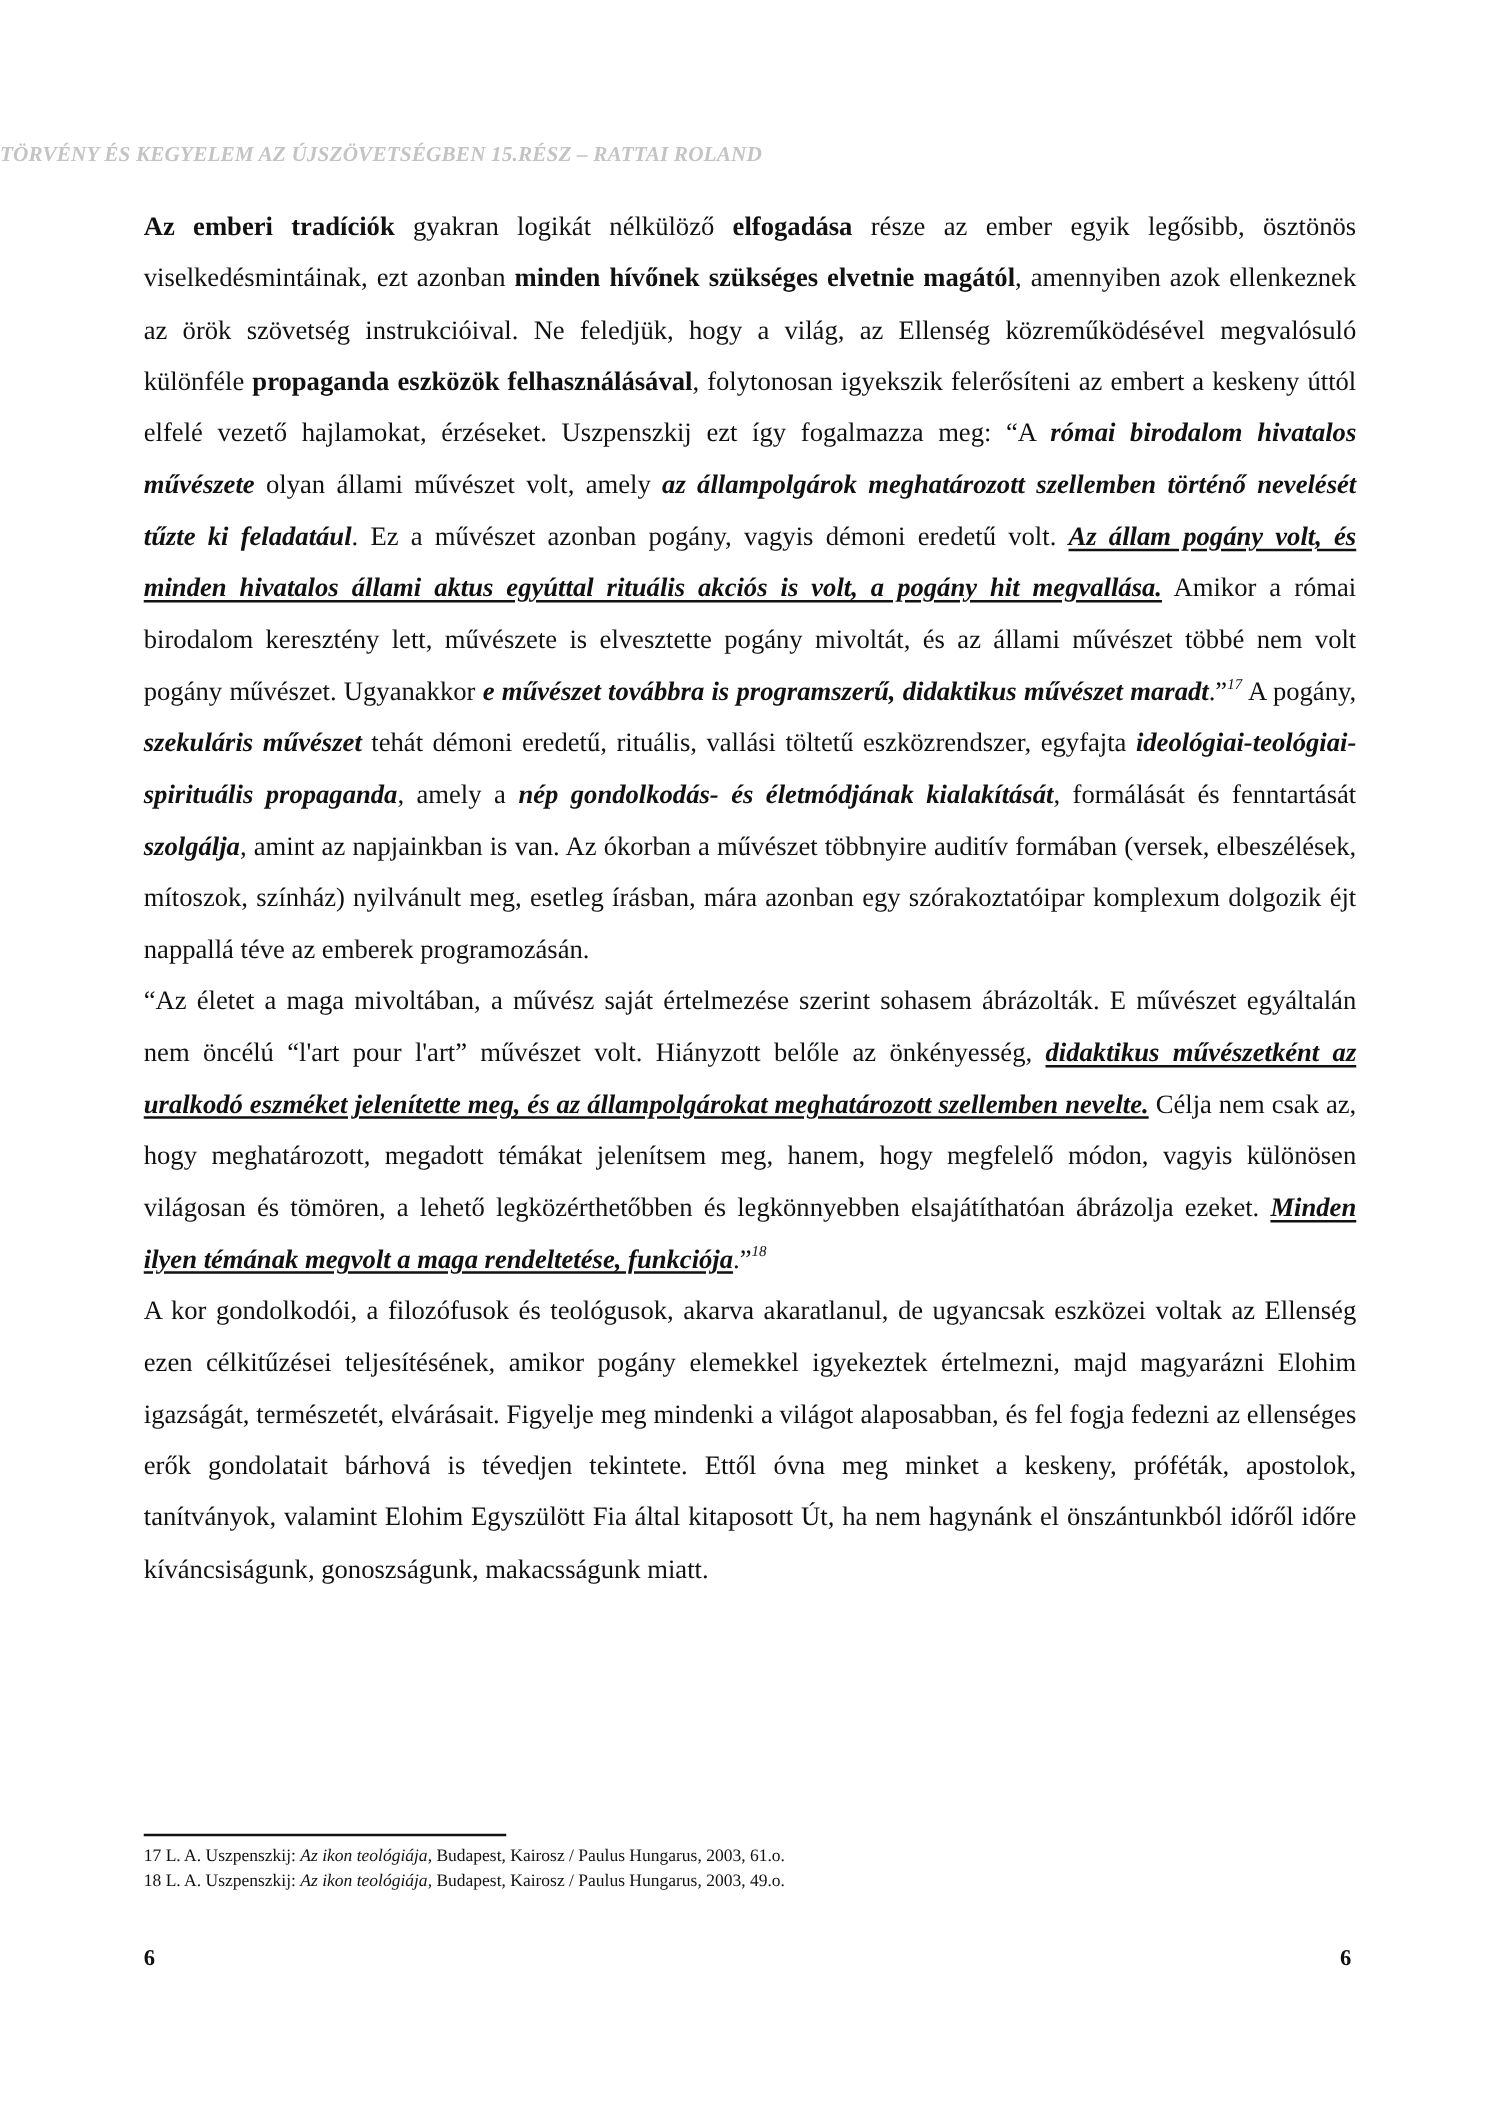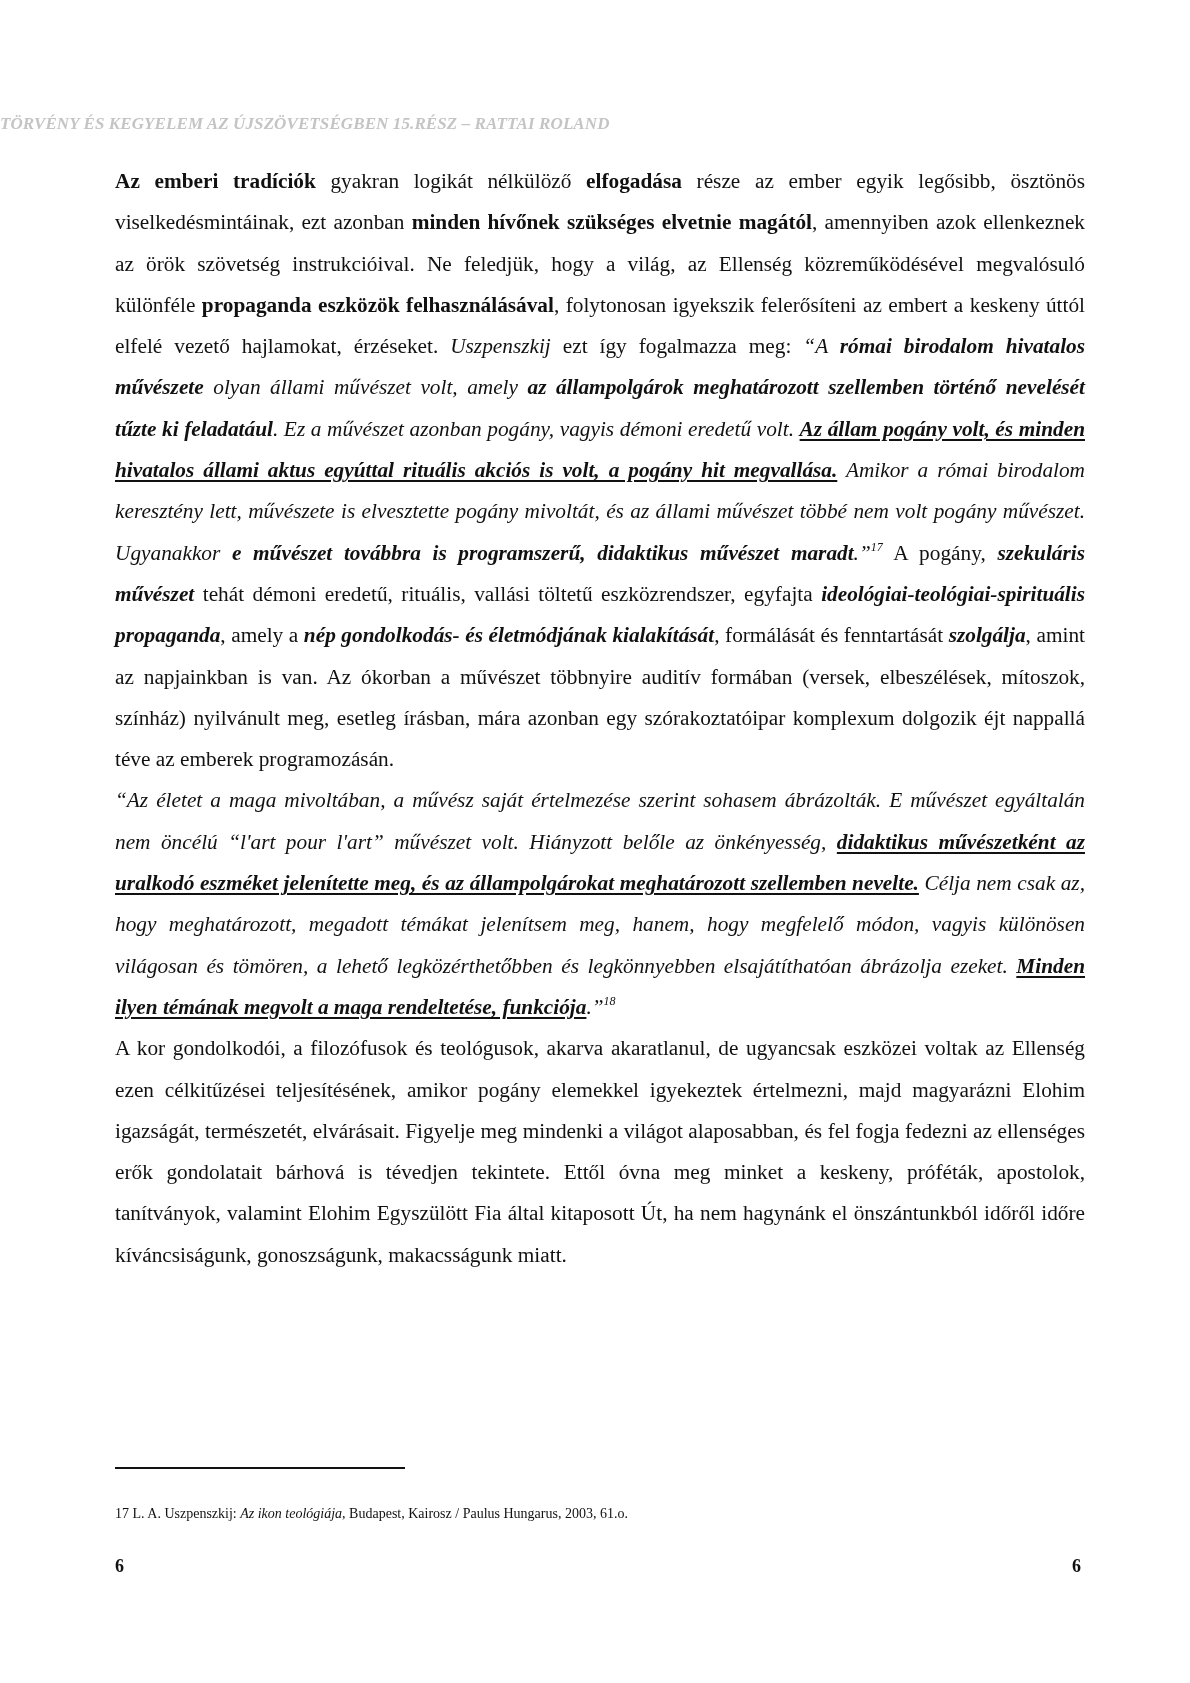--- a/index.html
+++ b/index.html
@@ -4,26 +4,26 @@
 <style>
   html, body { margin: 0; padding: 0; background: #ffffff; }
   body { width: 1190px; height: 1683px; position: relative; overflow: hidden;
          font-family: "Liberation Serif", "DejaVu Serif", serif; color: #111; }
   .running-header { position: absolute; top: 114px; left: 0; width: 1190px; text-align: left;
          font-size: 17px; font-weight: bold; font-style: italic; color: #c4c4c4; letter-spacing: 0.1px; }
   .body-text { position: absolute; top: 161px; left: 115px; width: 970px;
          font-size: 21.3px; line-height: 41.3px; text-align: justify; }
   .body-text p { margin: 0; }
   .b { font-weight: bold; }
-  .i { font-style: italic; }
+  .i { }
   .bi { font-weight: bold; font-style: italic; }
   .u { text-decoration: underline; text-decoration-thickness: 2px; text-underline-offset: 3px; }
   sup { font-size: 12px; line-height: 0; vertical-align: 9px; font-style: italic; }
   .fn-rule { position: absolute; top: 1467px; left: 115px; width: 290px; height: 2px; background: #111; }
-  .footnotes { position: absolute; top: 1476px; left: 115px; width: 960px; font-size: 14px; line-height: 20px; margin-top: 28px; }
+  .footnotes { position: absolute; top: 1476px; left: 115px; width: 960px; font-size: 14px; line-height: 20px; }
   .footnotes div { white-space: nowrap; }
   .footer { position: absolute; top: 1554px; left: 115px; width: 966px; height: 24px;
          display: flex; justify-content: space-between; align-items: center; }
   .page-num { font-size: 18px; font-weight: bold; color: #111; }
   .footer-center { font-size: 17px; font-style: italic; font-weight: bold; color: #d7d7d7; }
 </style>
 </head>
 <body>
 
 <div class="running-header">TÖRVÉNY ÉS KEGYELEM AZ ÚJSZÖVETSÉGBEN 15.RÉSZ – RATTAI ROLAND</div>
@@ -33,18 +33,22 @@
   <p><span class="i">“Az életet a maga mivoltában, a művész saját értelmezése szerint sohasem ábrázolták. E művészet egyáltalán nem öncélú “l'art pour l'art” művészet volt. Hiányzott belőle az önkényesség, </span><span class="bi u">didaktikus művészetként az uralkodó eszméket jelenítette meg, és az állampolgárokat meghatározott szellemben nevelte.</span><span class="i"> Célja nem csak az, hogy meghatározott, megadott témákat jelenítsem meg, hanem, hogy megfelelő módon, vagyis különösen világosan és tömören, a lehető legközérthetőbben és legkönnyebben elsajátíthatóan ábrázolja ezeket. </span><span class="bi u">Minden ilyen témának megvolt a maga rendeltetése, funkciója</span><span class="i">.”</span><sup>18</sup></p>
   <p><span>A kor gondolkodói, a filozófusok és teológusok, akarva akaratlanul, de ugyancsak eszközei voltak az Ellenség ezen célkitűzései teljesítésének, amikor pogány elemekkel igyekeztek értelmezni, majd magyarázni Elohim igazságát, természetét, elvárásait. Figyelje meg mindenki a világot alaposabban, és fel fogja fedezni az ellenséges erők gondolatait bárhová is tévedjen tekintete. Ettől óvna meg minket a keskeny, próféták, apostolok, tanítványok, valamint Elohim Egyszülött Fia által kitaposott Út, ha nem hagynánk el önszántunkból időről időre kíváncsiságunk, gonoszságunk, makacsságunk miatt.</span></p>
 </div>
 
 <div class="fn-rule"></div>
 <div class="footnotes">
   <div>
     <span>17</span>
     <span>L. A. Uszpenszkij: </span><i>Az ikon teológiája</i><span>, Budapest, Kairosz / Paulus Hungarus, 2003, 61.o.</span>
   </div>
+  <div>
+    <span>18</span>
+    <span>L. A. Uszpenszkij: </span><i>Az ikon teológiája</i><span>, Budapest, Kairosz / Paulus Hungarus, 2003, 49.o.</span>
+  </div>
 </div>
 
 <div class="footer">
   <span class="page-num">6</span>
   <span class="page-num">6</span>
 </div>
 
 </body></html>

